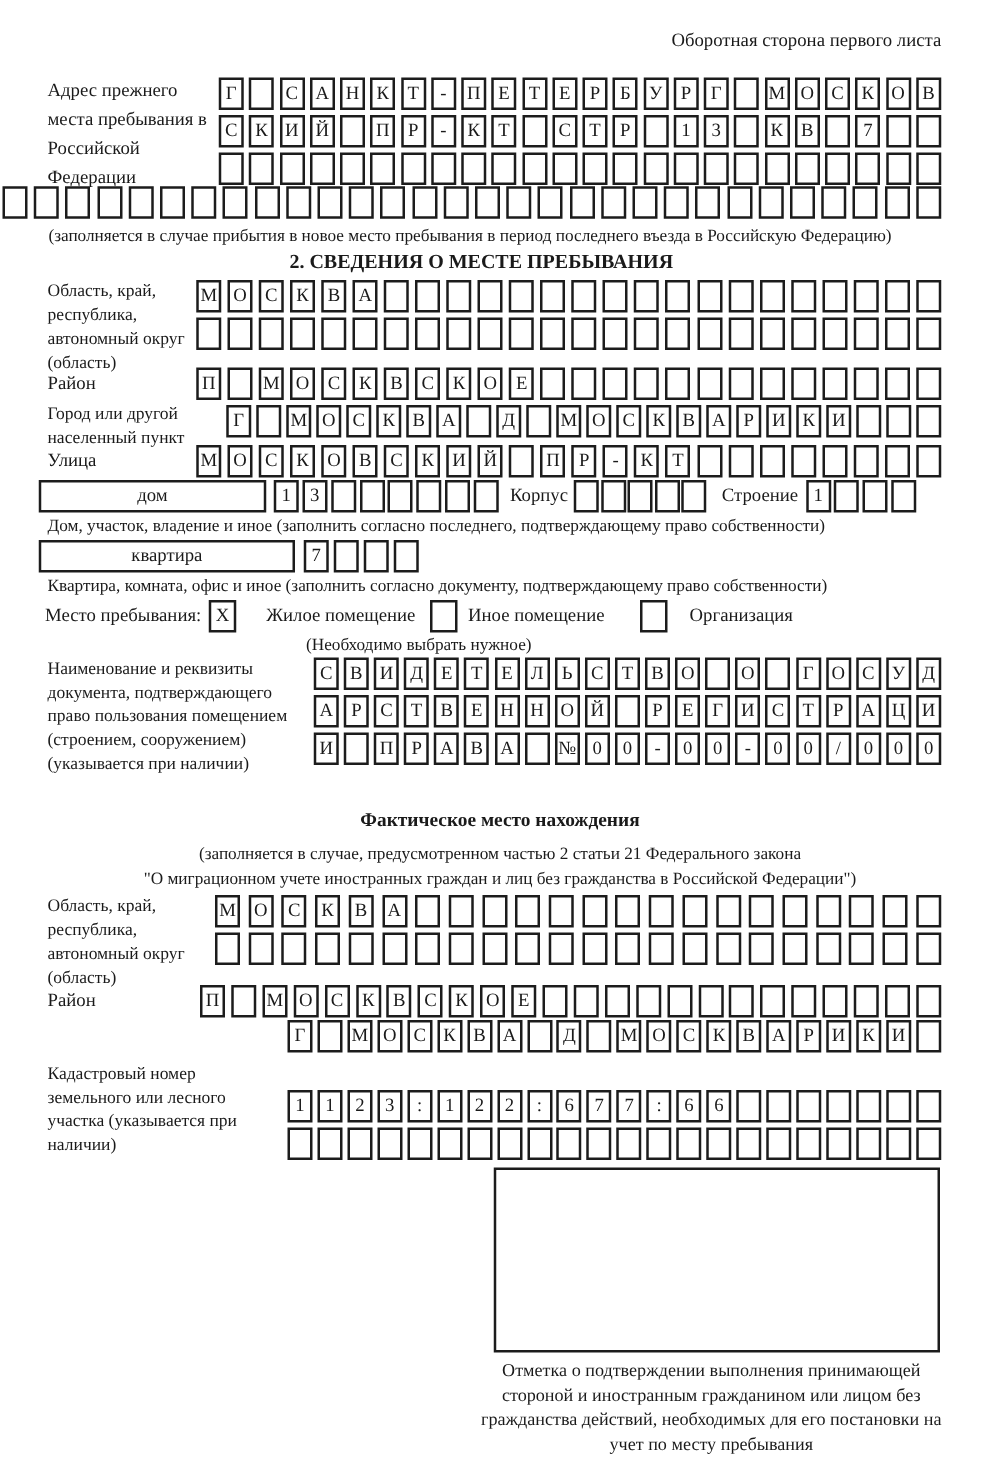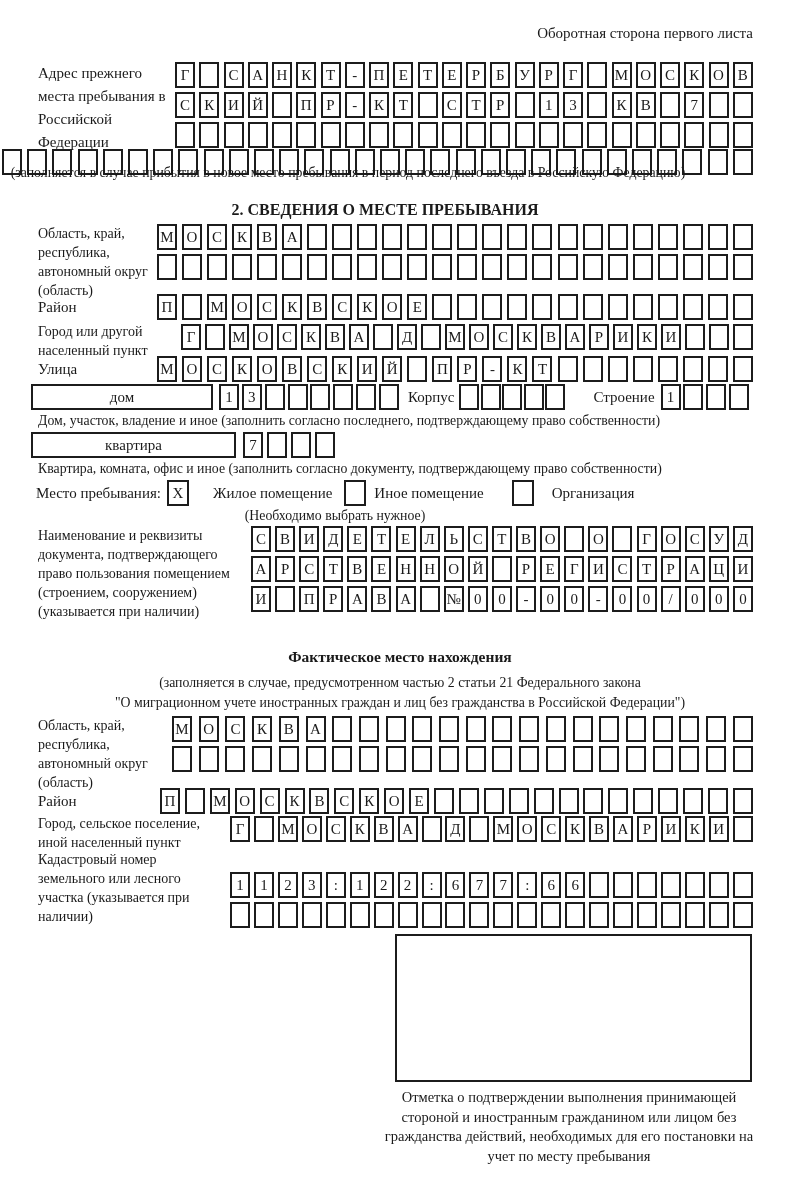--- a/index.html
+++ b/index.html
@@ -137,21 +137,21 @@
         <div class="cell"></div>
         <div class="cell"></div>
         <div class="cell"></div>
         <div class="cell"></div>
         <div class="cell"></div>
         <div class="cell"></div>
         <div class="cell"></div>
         <div class="cell"></div>
       </div>
   </div>
-  <div class="abs note center" style="top:164px;left:0;width:696px;">(заполняется в случае прибытия в новое место пребывания в период последнего въезда в Российскую Федерацию)</div>
+  <div class="abs note center" style="top:180px;left:0;width:696px;padding-left:28px;">(заполняется в случае прибытия в новое место пребывания в период последнего въезда в Российскую Федерацию)</div>
 
   <div class="abs bold center" style="top:201px;left:0;width:770px;font-size:16px;">2. СВЕДЕНИЯ О МЕСТЕ ПРЕБЫВАНИЯ</div>
 
   <div class="abs lbl" style="top:224px;left:38px;width:119px;">Область, край, республика, автономный округ (область)</div>
   <div class="abs" style="top:224px;left:157px;width:596px;">
     <div class="cellrow">
         <div class="cell">М</div>
         <div class="cell">О</div>
         <div class="cell">С</div>
         <div class="cell">К</div>
@@ -307,21 +307,21 @@
         <div class="cell"></div>
       </div>
     <div class="one" style="margin-left:9px;">Корпус</div>
     <div class="cellrow" style="width:106px;margin:0 0 0 5px;">
         <div class="cell"></div>
         <div class="cell"></div>
         <div class="cell"></div>
         <div class="cell"></div>
         <div class="cell"></div>
       </div>
-    <div class="one" style="margin-left:28px;">Строение</div>
+    <div class="one" style="margin-left:12px;">Строение</div>
     <div class="cellrow" style="width:88px;margin:0 0 0 6px;">
         <div class="cell">1</div>
         <div class="cell"></div>
         <div class="cell"></div>
         <div class="cell"></div>
       </div>
   </div>
   <div class="abs note" style="top:412px;left:38px;width:740px;">Дом, участок, владение и иное (заполнить согласно последнего, подтверждающему право собственности)</div>
 
   <div class="abs hrow" style="top:432px;left:31px;">
@@ -498,21 +498,20 @@
         <div class="cell"></div>
         <div class="cell"></div>
         <div class="cell"></div>
         <div class="cell"></div>
         <div class="cell"></div>
         <div class="cell"></div>
         <div class="cell"></div>
       </div>
   </div>
 
-  <div class="abs lbl" style="top:814px;left:38px;width:195px;">Город, сельское поселение, иной населенный пункт</div>
   <div class="abs" style="top:816px;left:230px;width:523px;">
     <div class="cellrow">
         <div class="cell">Г</div>
         <div class="cell"></div>
         <div class="cell">М</div>
         <div class="cell">О</div>
         <div class="cell">С</div>
         <div class="cell">К</div>
         <div class="cell">В</div>
         <div class="cell">А</div>

